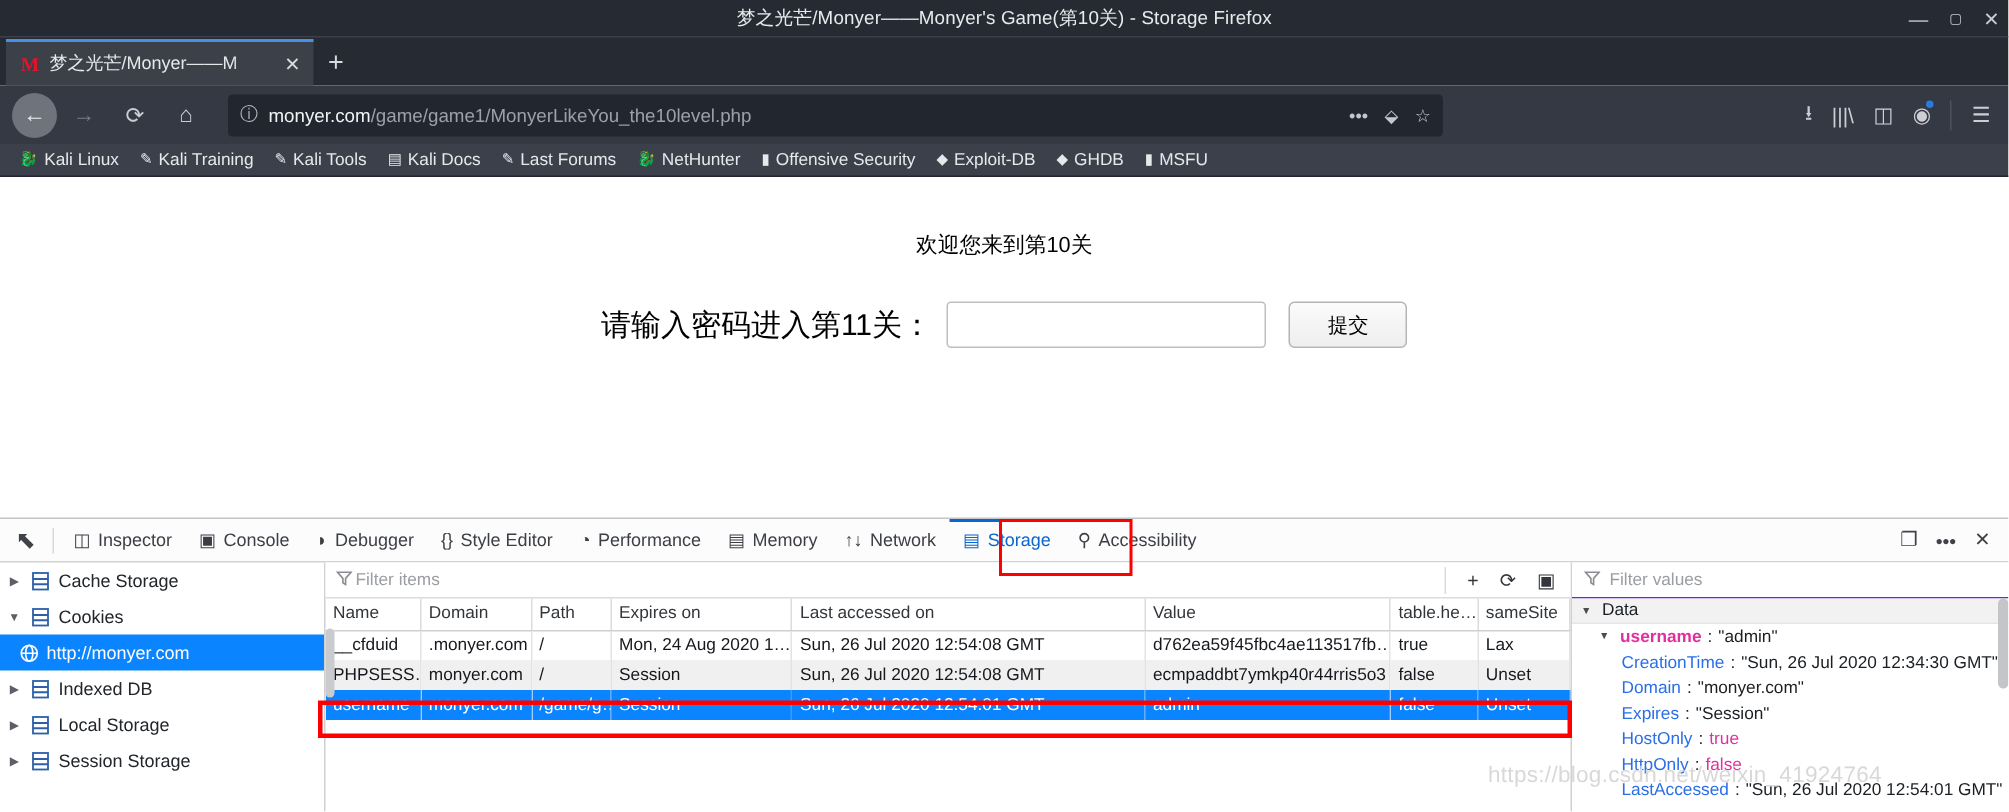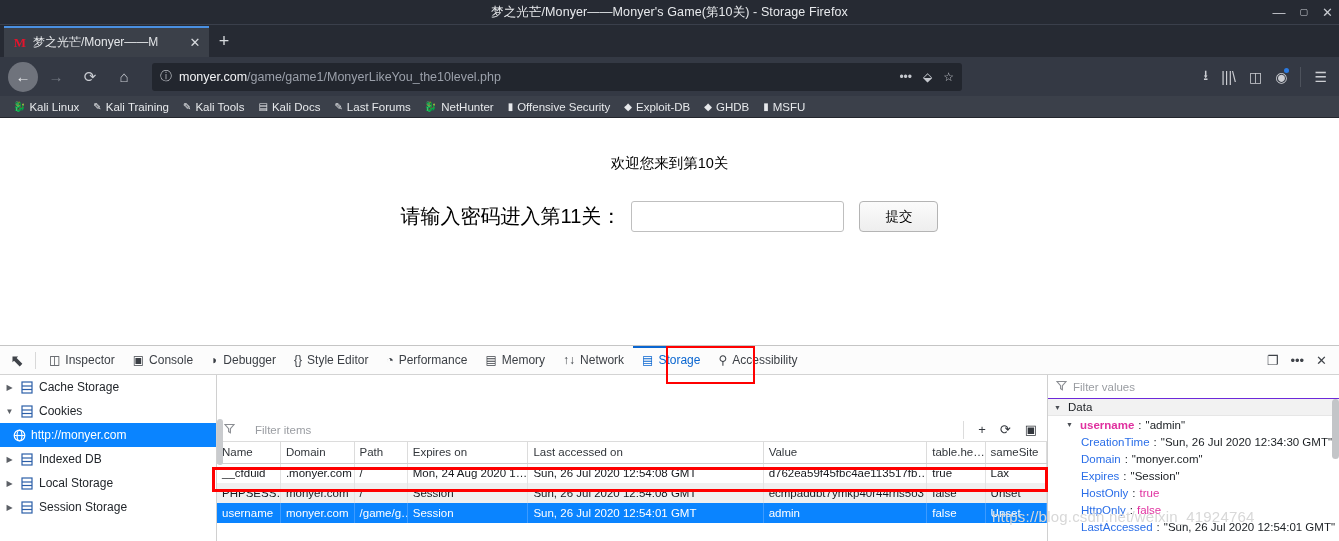--- a/index.html
+++ b/index.html
@@ -167,22 +167,22 @@
   }
   .st-row .twisty { width: 11px; font-size: 8px; color: #5c6066; text-align: center; }
   .st-row .dbicon { width: 14px; display: inline-flex; justify-content: center; color: #2c5fa8; }
   .st-row.child { padding-left: 12px; }
   .st-row.selected { background: #0a84ff; color: #fff; }
   .st-row.selected .globe { color: #fff; }
 
   .dt-table-wrap { flex: 1 1 auto; display: flex; flex-direction: column; min-width: 0;
                    border-right: 1px solid #d0d0d0; position: relative; }
   .dt-filterbar {
-    height: 24px; display: flex; align-items: center; gap: 20px;
-    padding-left: 7px; border-bottom: 1px solid #dcdcdc; background: #fff; margin-top: 43px;
+    height: 24px; display: flex; align-items: center; gap: 2px;
+    padding-left: 7px; border-bottom: 1px solid #dcdcdc; background: #fff;
   }
   .dt-filterbar .fi { color: #8a8d92; font-size: 10px; }
   .dt-filterbar .ftext { font-size: 11.5px; color: #9a9da2; }
   .dt-filterbar .tbtns {
     margin-left: auto; display: flex; align-items: center; gap: 14px;
     padding-right: 10px; color: #33373d; font-size: 13px;
     border-left: 1px solid #dcdcdc; padding-left: 14px; height: 18px;
   }
 
   table.cookies { width: 100%; border-collapse: collapse; table-layout: fixed; }

